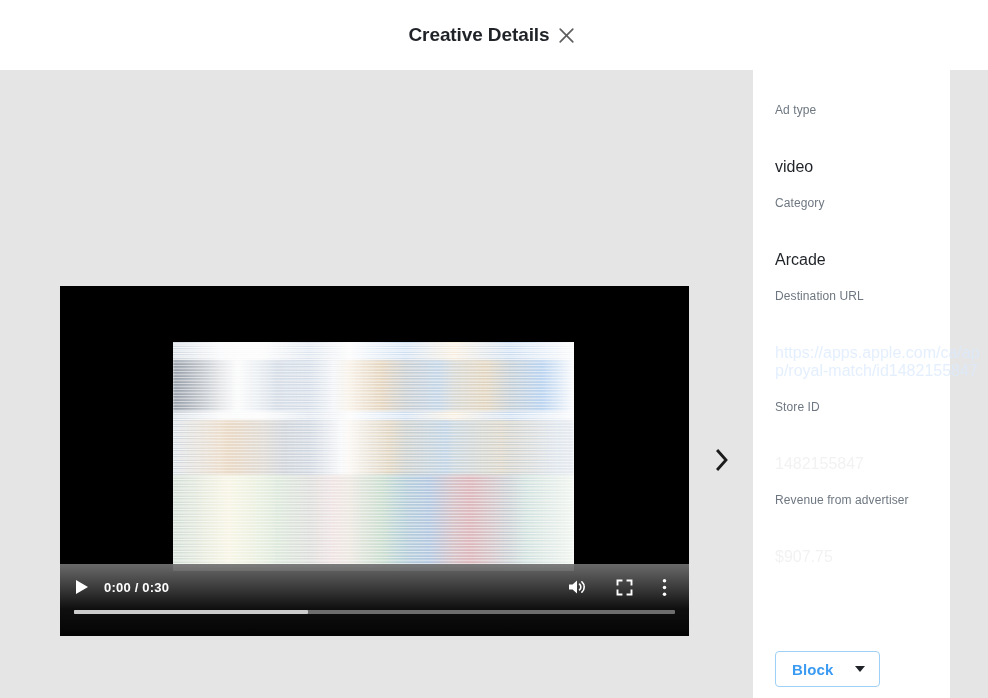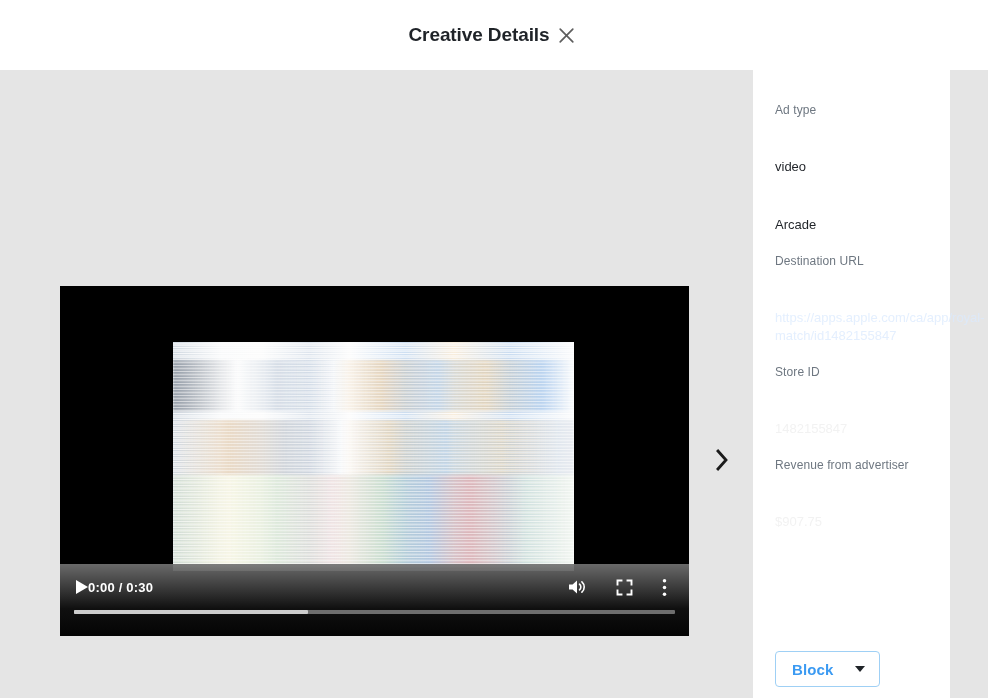--- a/index.html
+++ b/index.html
@@ -166,20 +166,21 @@
     top: 8px;
     height: 30px;
     display: flex;
     align-items: center;
     padding: 0 14px;
     box-sizing: border-box;
   }
   .ctrl-left {
     display: flex;
     align-items: center;
+    gap: 16px;
   }
   .ctrl-right {
     margin-left: auto;
     display: flex;
     align-items: center;
     gap: 29px;
     padding-right: 8px;
   }
   .ctrl-btn {
     background: none;
@@ -249,21 +250,21 @@
   }
   .field { margin-bottom: 19px; }
   .field-label {
     font-size: 12px;
     color: #6e7781;
     line-height: 16px;
     margin-bottom: 3px;
     letter-spacing: 0.1px;
   }
   .field-value {
-    font-size: 13px;
+    font-size: 16px;
     color: #1f2328;
     line-height: 18px;
     word-break: break-all;
     margin-top: 40px;
   }
   
   .field-value.faded-url {
     color: #dbeafe;
     opacity: 0.75;
     filter: blur(0.6px);
@@ -391,20 +392,21 @@
     </div>
 
     <div class="sidebar">
 
       <div class="field">
         <div class="field-label">Ad type</div>
         <div class="field-value">video</div>
       </div>
 
       <div class="field">
+        <div class="field-label">Category</div>
         <div class="field-value">Arcade</div>
       </div>
 
       <div class="field">
         <div class="field-label">Destination URL</div>
         <div class="field-value faded-url">https://apps.apple.com/ca/app/royal-match/id1482155847</div>
       </div>
 
       <div class="field">
         <div class="field-label">Store ID</div>

